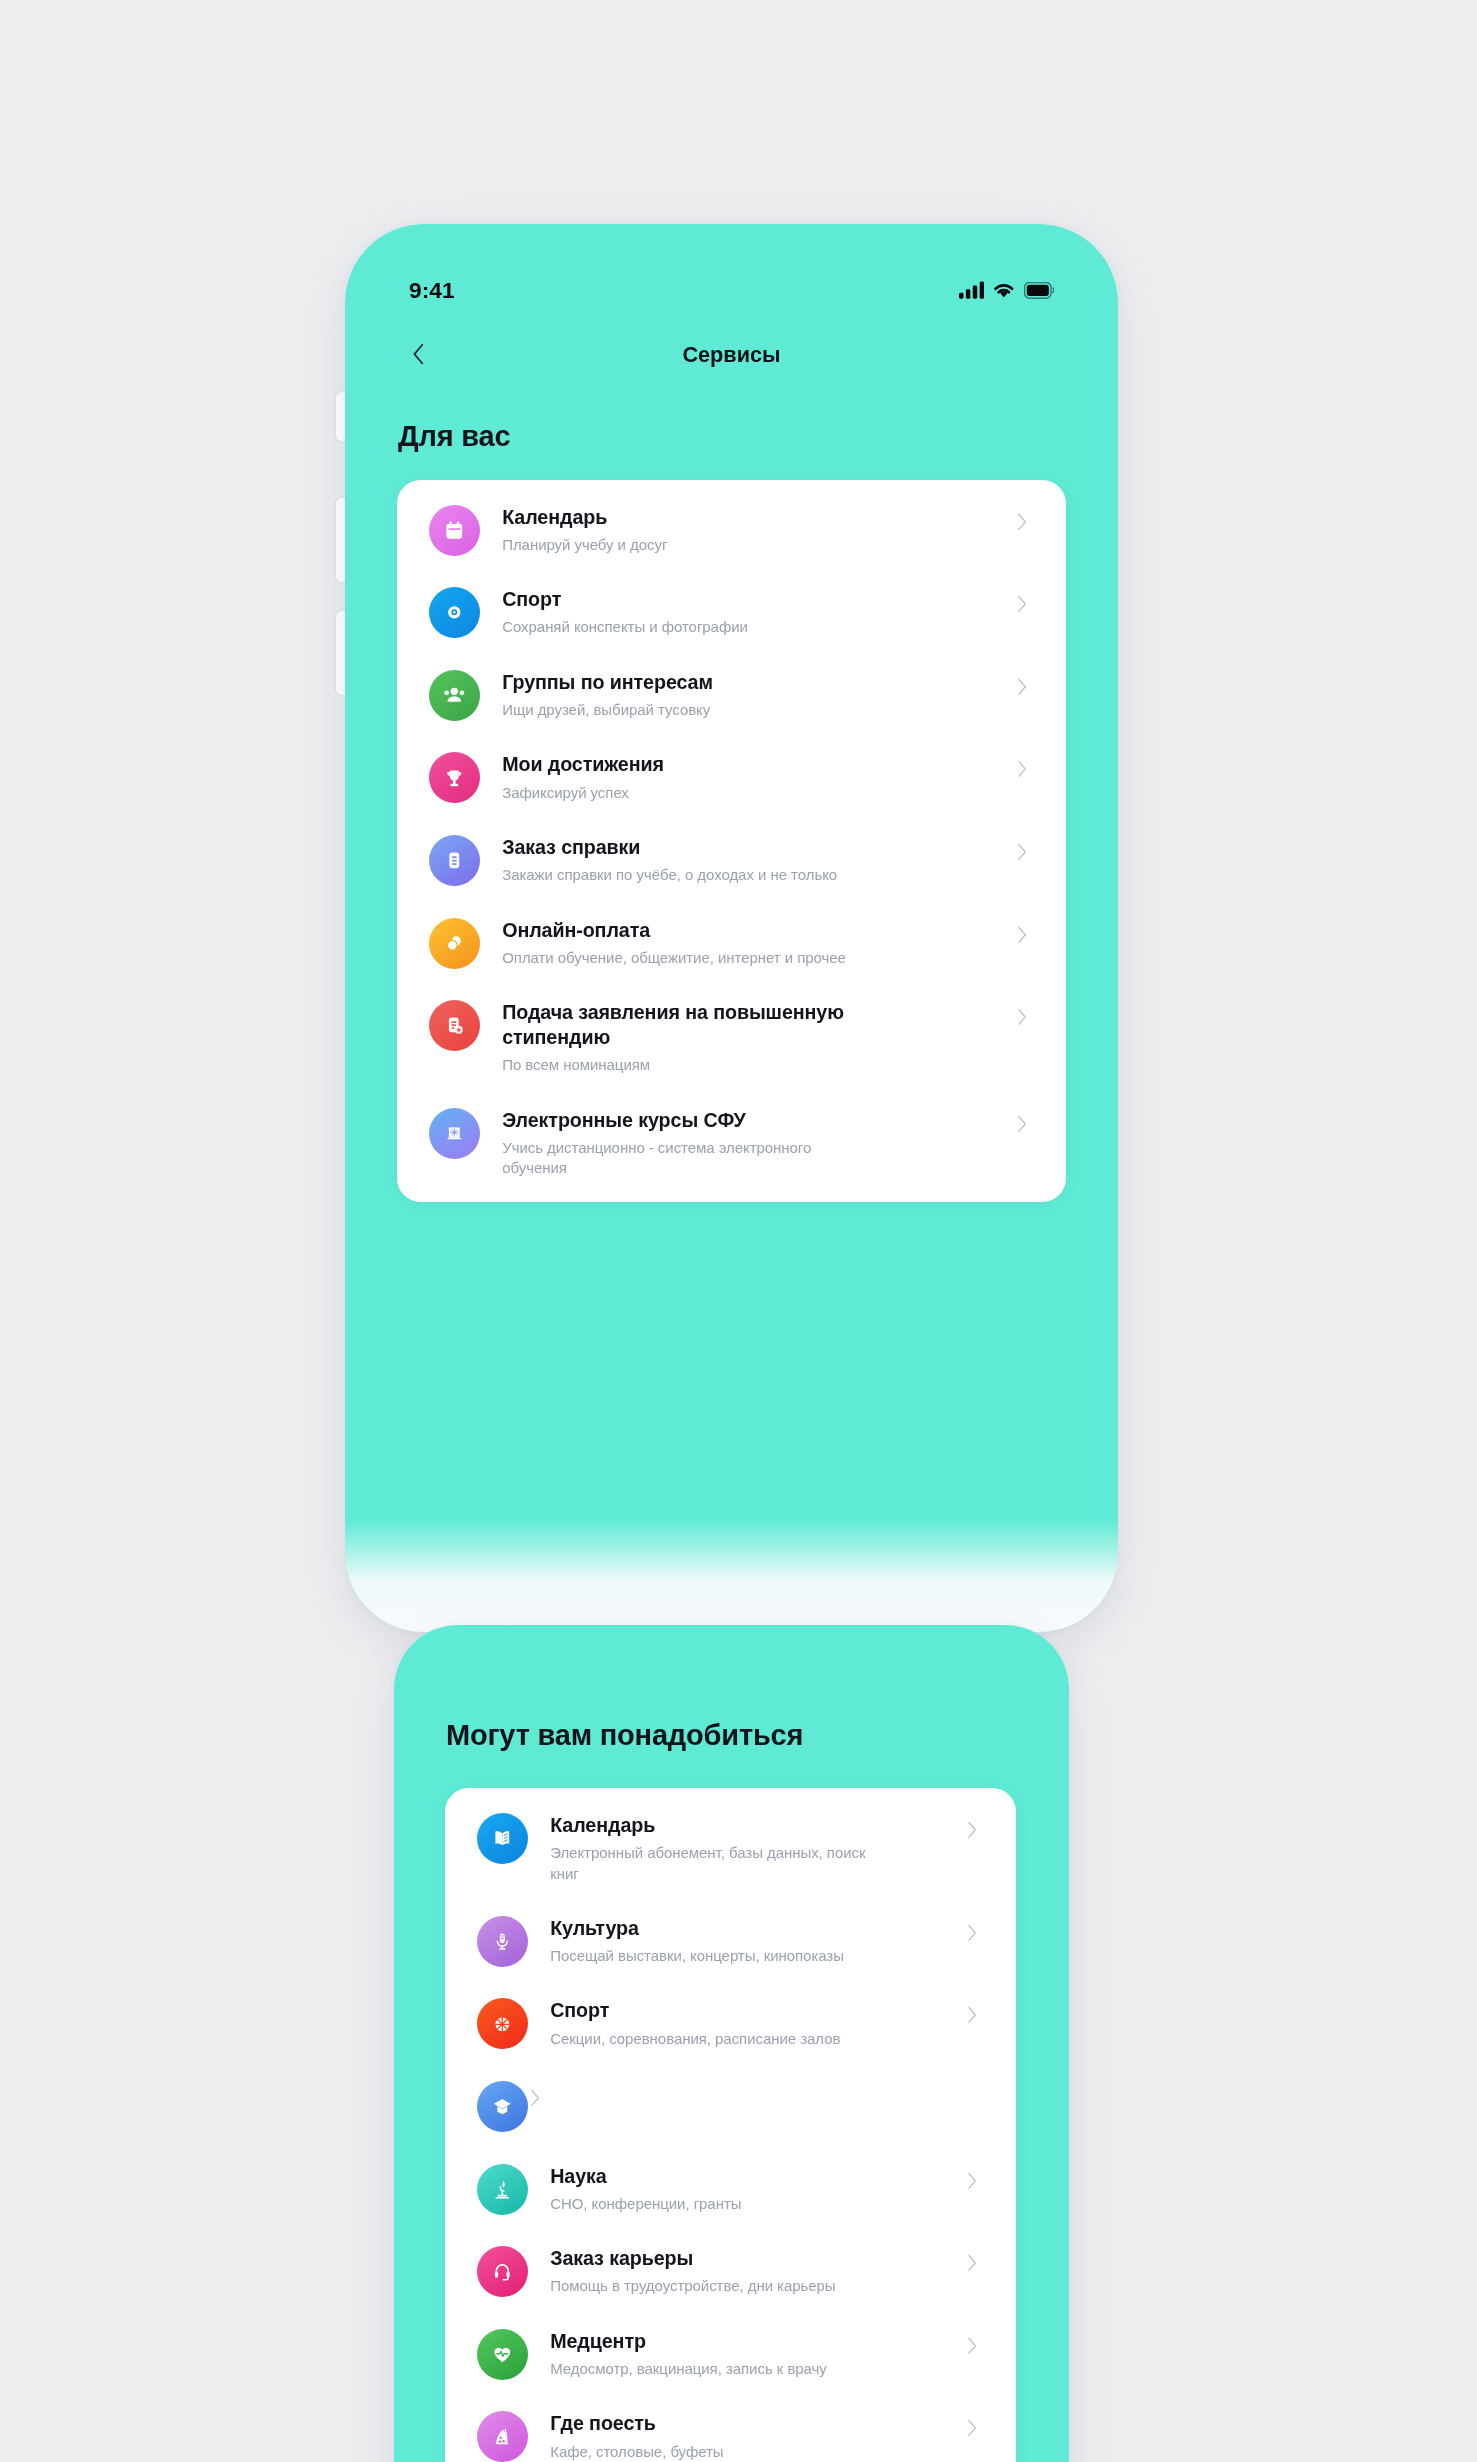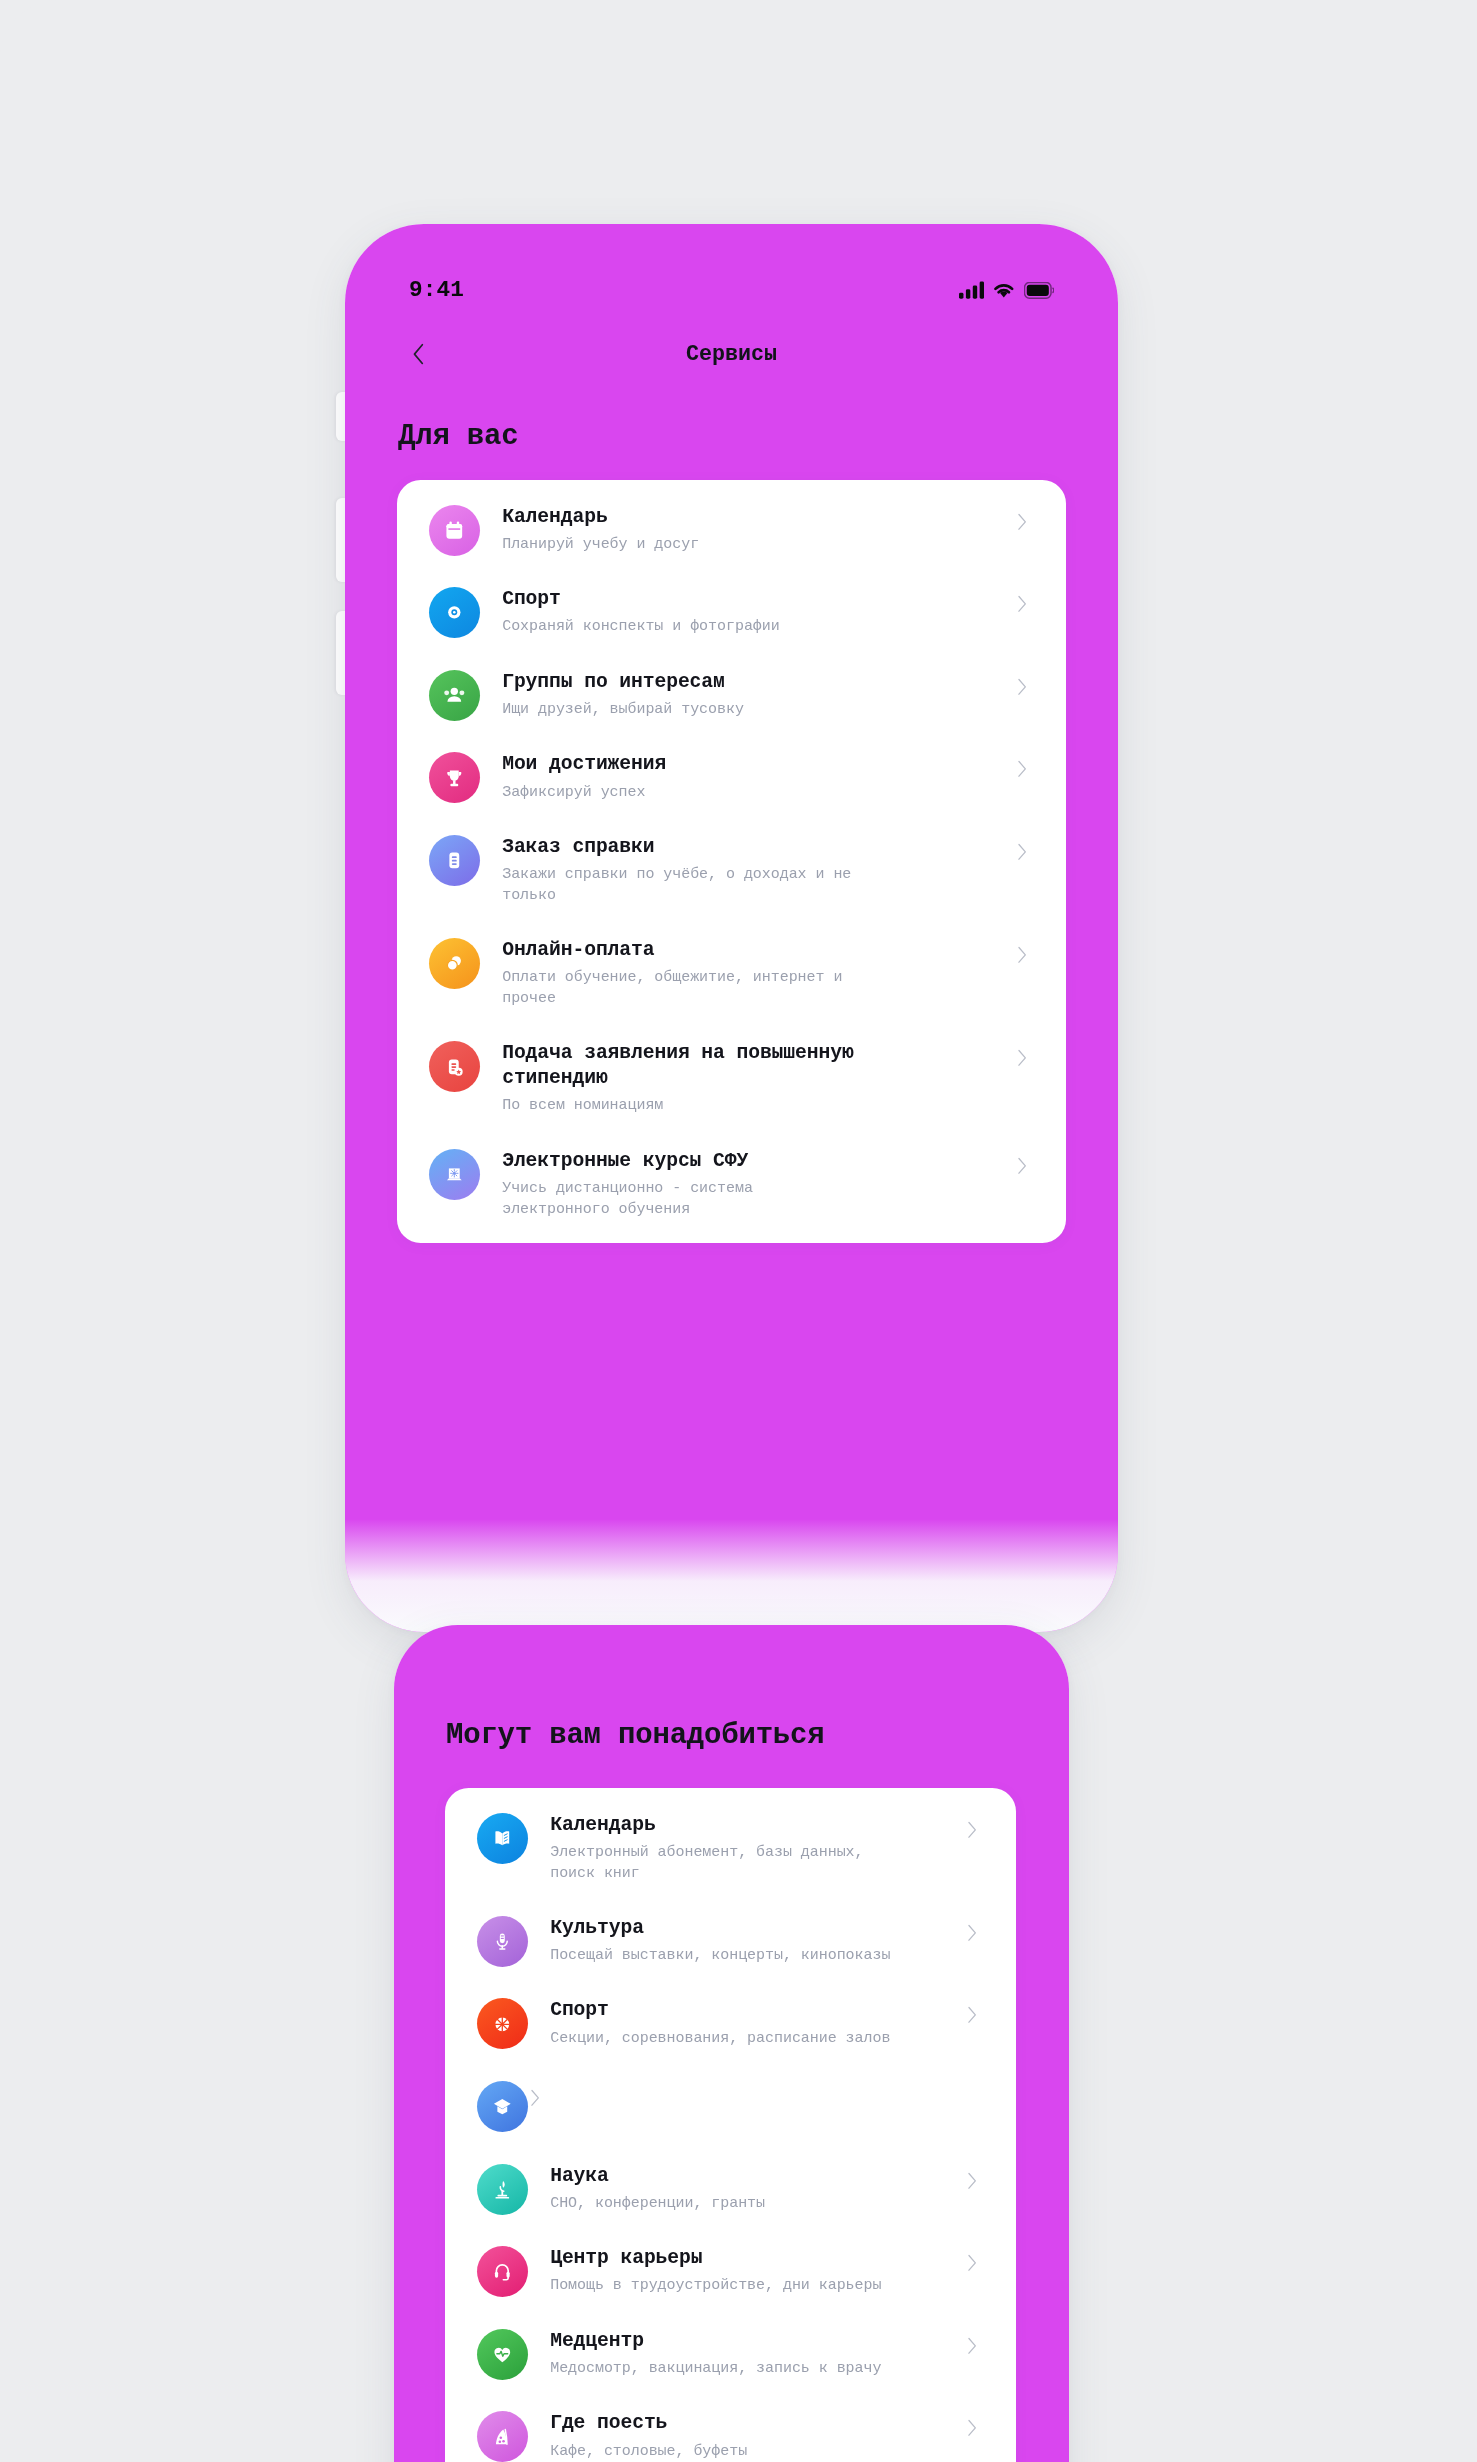--- a/index.html
+++ b/index.html
@@ -44,22 +44,21 @@
     top: 1625px;
     width: 675px;
     height: 1428px;
     border-radius: 64px;
     box-shadow: 0 12.8px 44px rgba(70,78,100,0.10), 0 2px 8.9px rgba(70,78,100,0.05);
   }
 
   .screen {
     position: absolute;
     inset: 0;
-    background: #d946ef;
-    font-family: Liberation Mono, monospace;
+    background: #5eead4;
   }
 
   
   .side-btn {
     position: absolute;
     left: 336px;
     width: 10.8px;
     background: #ffffff;
     border-radius: 5.9px 0 0 5.9px;
     box-shadow: -1.5px 0 3px rgba(70,78,100,0.07);
@@ -535,21 +534,21 @@
         <div class="srv-row">
           <div class="srv-icon" style="background:linear-gradient(145deg,#f3529a,#e21d72);">
             <svg width="24.6" height="24.6" viewBox="0 0 50 50">
               <path d="M13 28 V24 A12 12 0 0 1 37 24 V28" stroke="#fff" stroke-width="3.4" fill="none" stroke-linecap="round"></path>
               <rect x="10" y="26" width="6.5" height="12" rx="3.2" fill="#fff"></rect>
               <rect x="33.5" y="26" width="6.5" height="12" rx="3.2" fill="#fff"></rect>
               <path d="M37 36 V38 A4 4 0 0 1 33 42 H27" stroke="#fff" stroke-width="3" fill="none" stroke-linecap="round"></path>
             </svg>
           </div>
           <div class="srv-text">
-            <div class="srv-title">Центр карьеры</div>
+            <div class="srv-title">Заказ карьеры</div>
             <div class="srv-sub">Помощь в трудоустройстве, дни карьеры</div>
           </div>
           <div class="srv-chevron">
             <svg width="10.8" height="17.7" viewBox="0 0 22 36">
               <path d="M4 3 L17 18 L4 33" stroke="#b9bdc8" stroke-width="2.6" fill="none" stroke-linecap="round" stroke-linejoin="round"></path>
             </svg>
           </div>
         </div>
 
         <div class="srv-row">

